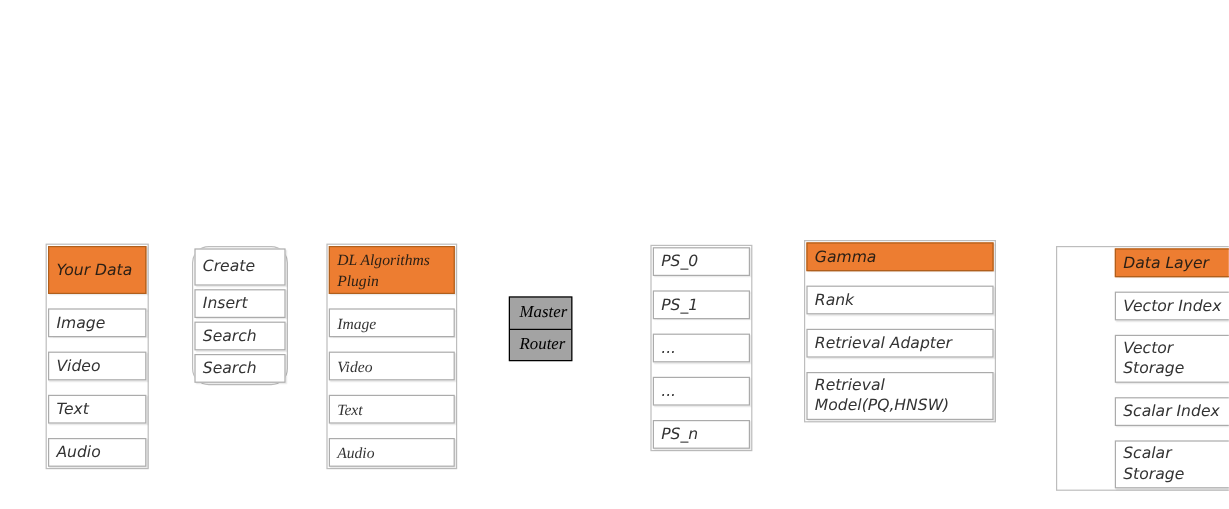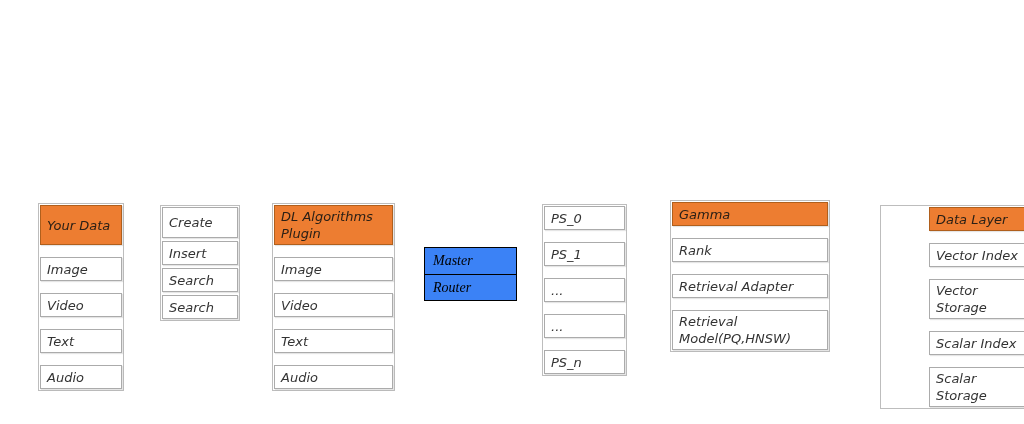--- a/index.html
+++ b/index.html
@@ -38,34 +38,34 @@
   .hdr{
     background:#ED7D31;
     border:1px solid #b05f1c;
     color:#2b2016;
   }
   .hdr.two-line{min-height:40px;}
   .tall{min-height:31px;}
 
   
   #box-your-data   {left:38px;  top:203px; width:86px;}
-  #box-operations  {left:160px; top:205px; width:80px;}
-  #box-dl-plugin   {left:272px; top:203px; width:123px;}
+  #box-operations  {left:160px; top:205px; width:80px;border-radius:14px;}
+  #box-dl-plugin   {left:272px; top:203px; width:109px;font-family:Liberation Serif, serif;}
   #box-ps          {left:542px; top:204px; width:85px;}
   #box-gamma       {left:670px; top:200px; width:160px;}
   #box-data-layer  {left:880px; top:205px; width:158px;padding-left:48px;}
   #box-operations .cell + .cell{margin-top:3px;}
   #box-gamma .cell-wrap{min-height:34px;}
 
   
   #box-master-router{
     position:absolute;
-    left:424px; top:247px; width:93px;
+    left:424px; top:247px; width:53px;
     border:1.5px solid #000000;
-    background:#3b82f6;
+    background:#a3a3a3;
     box-sizing:border-box;
   }
   .mr-cell{
     box-sizing:border-box;
     min-height:26px;
     display:flex;
     align-items:center;
     padding:2px 4px 2px 8px;
     font-family:"Liberation Serif","DejaVu Serif",serif;
     font-style:italic;

